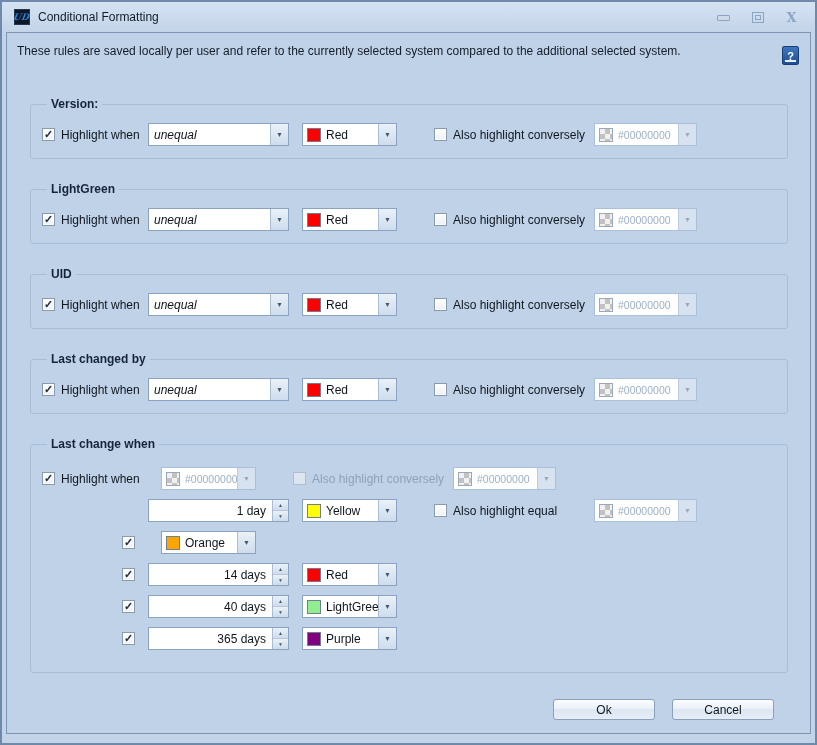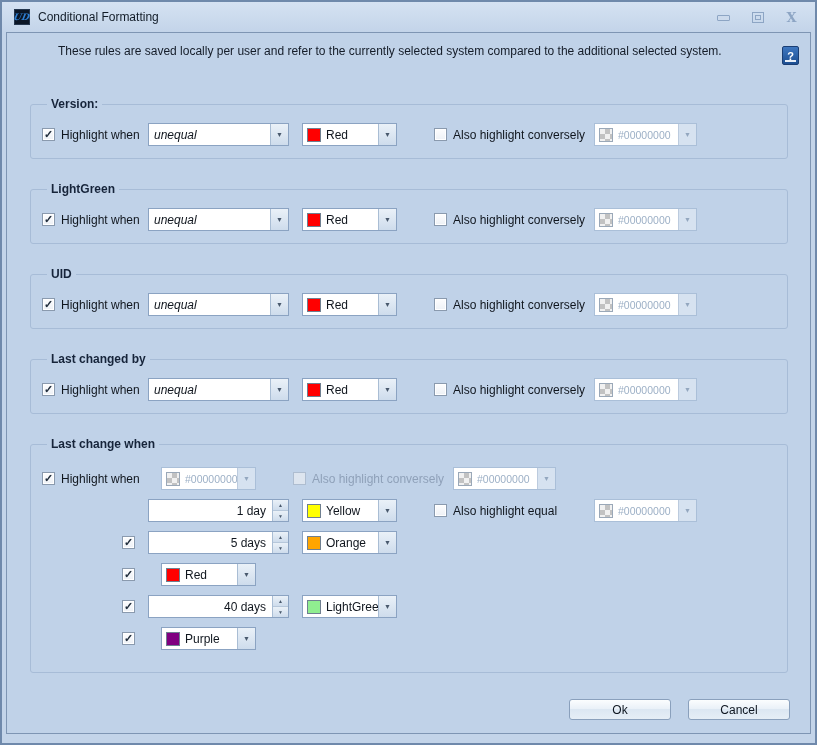--- a/index.html
+++ b/index.html
@@ -24,21 +24,21 @@
   .restore-shape { width:12px; height:11px; border:1px solid #8da5c4; position:relative; }
   .restore-shape::after { content:""; position:absolute; inset:2px; border:1px solid #8da5c4; }
   .close-glyph { font-family:"DejaVu Serif", serif; font-weight:bold; font-size:13px;
                  color:#8da5c4; line-height:1; }
 
   
   .client { position:absolute; left:4px; right:4px; top:30px; bottom:9px;
             border:1px solid #7e95b3; background:#c0d2e8; overflow:hidden; }
 
   .instruction { display:flex; align-items:flex-start; padding:11px 11px 0 10px; }
-  .instr-text { flex:1; line-height:15px; color:#141c28;margin-left:41px; }
+  .instr-text { flex:1; line-height:15px; color:#141c28; }
   .helpbtn { width:17px; height:19px; flex:none; margin-top:2px;
              background:linear-gradient(#3e77c0,#1d4f92); border:1px solid #1a3e74;
              border-radius:2px; color:#fff; font-weight:bold; font-size:11px;
              display:flex; align-items:center; justify-content:center; position:relative; }
   .helpbtn::after { content:""; position:absolute; left:2px; right:2px; bottom:2px;
                     height:2px; background:#e8eef6; }
 
   
   fieldset.group { border:1px solid #a7bcd7; border-radius:3px; margin:23px 22px 0 23px;
                    padding:12px 0 12px 11px; }
@@ -91,21 +91,21 @@
           border:1px solid #8ba3c2; background:#fff; }
   .spin .txt { flex:1; text-align:right; padding:0 6px; white-space:nowrap; }
   .spinbtns { width:16px; align-self:stretch; flex:none; display:flex; flex-direction:column;
               border-left:1px solid #a9bdd4; }
   .sbtn { flex:1; display:flex; align-items:center; justify-content:center;
           background:linear-gradient(#eaf1f8,#cedcec); }
   .sbtn + .sbtn { border-top:1px solid #b6c7da; }
   .sbtn span { font-size:5px; color:#49596d; line-height:1; }
 
   
-  .btnbar { position:absolute; right:20px; bottom:13px; display:flex; gap:17px;padding-left:44px; }
+  .btnbar { position:absolute; right:36px; bottom:13px; display:flex; gap:17px;padding-left:44px; }
   .pushbtn { width:102px; height:21px; border:1px solid #8aa0bc; border-radius:3px;
              background:linear-gradient(#fbfdfe,#eaf1f8 45%,#dce7f2 50%,#e6eef6);
              display:flex; align-items:center; justify-content:center; color:#0e1620; }
 </style>
 </head>
 <body>
 
 <div class="window">
 
   <div class="titlebar">
@@ -341,45 +341,45 @@
             </span>
         </div>
       </div>
 
       <div class="row">
         <div class="c1">
           <span class="cb indent">
               <span class="check">✓</span>
             </span>
         </div>
-        <div class="spin">
-          <span class="txt">5 days</span>
-          <span class="spinbtns">
-            <span class="sbtn">
-                <span>▲</span>
-              </span>
-            <span class="sbtn">
-                <span>▼</span>
-              </span>
-          </span>
-        </div>
         <div class="combo w-color">
           <span class="swatch" style="background-color: rgb(255, 165, 0);"></span>
           <span class="txt">Orange</span>
           <span class="dbtn">
               <span class="arr">▼</span>
             </span>
         </div>
       </div>
 
       <div class="row">
         <div class="c1">
           <span class="cb indent">
               <span class="check">✓</span>
             </span>
+        </div>
+        <div class="spin">
+          <span class="txt">14 days</span>
+          <span class="spinbtns">
+            <span class="sbtn">
+                <span>▲</span>
+              </span>
+            <span class="sbtn">
+                <span>▼</span>
+              </span>
+          </span>
         </div>
         <div class="combo w-color">
           <span class="swatch" style="background-color: rgb(255, 0, 0);"></span>
           <span class="txt">Red</span>
           <span class="dbtn">
               <span class="arr">▼</span>
             </span>
         </div>
       </div>
 
@@ -407,20 +407,31 @@
               <span class="arr">▼</span>
             </span>
         </div>
       </div>
 
       <div class="row">
         <div class="c1">
           <span class="cb indent">
               <span class="check">✓</span>
             </span>
+        </div>
+        <div class="spin">
+          <span class="txt">365 days</span>
+          <span class="spinbtns">
+            <span class="sbtn">
+                <span>▲</span>
+              </span>
+            <span class="sbtn">
+                <span>▼</span>
+              </span>
+          </span>
         </div>
         <div class="combo w-color">
           <span class="swatch" style="background-color: rgb(128, 0, 128);"></span>
           <span class="txt">Purple</span>
           <span class="dbtn">
               <span class="arr">▼</span>
             </span>
         </div>
       </div>
     </fieldset>

